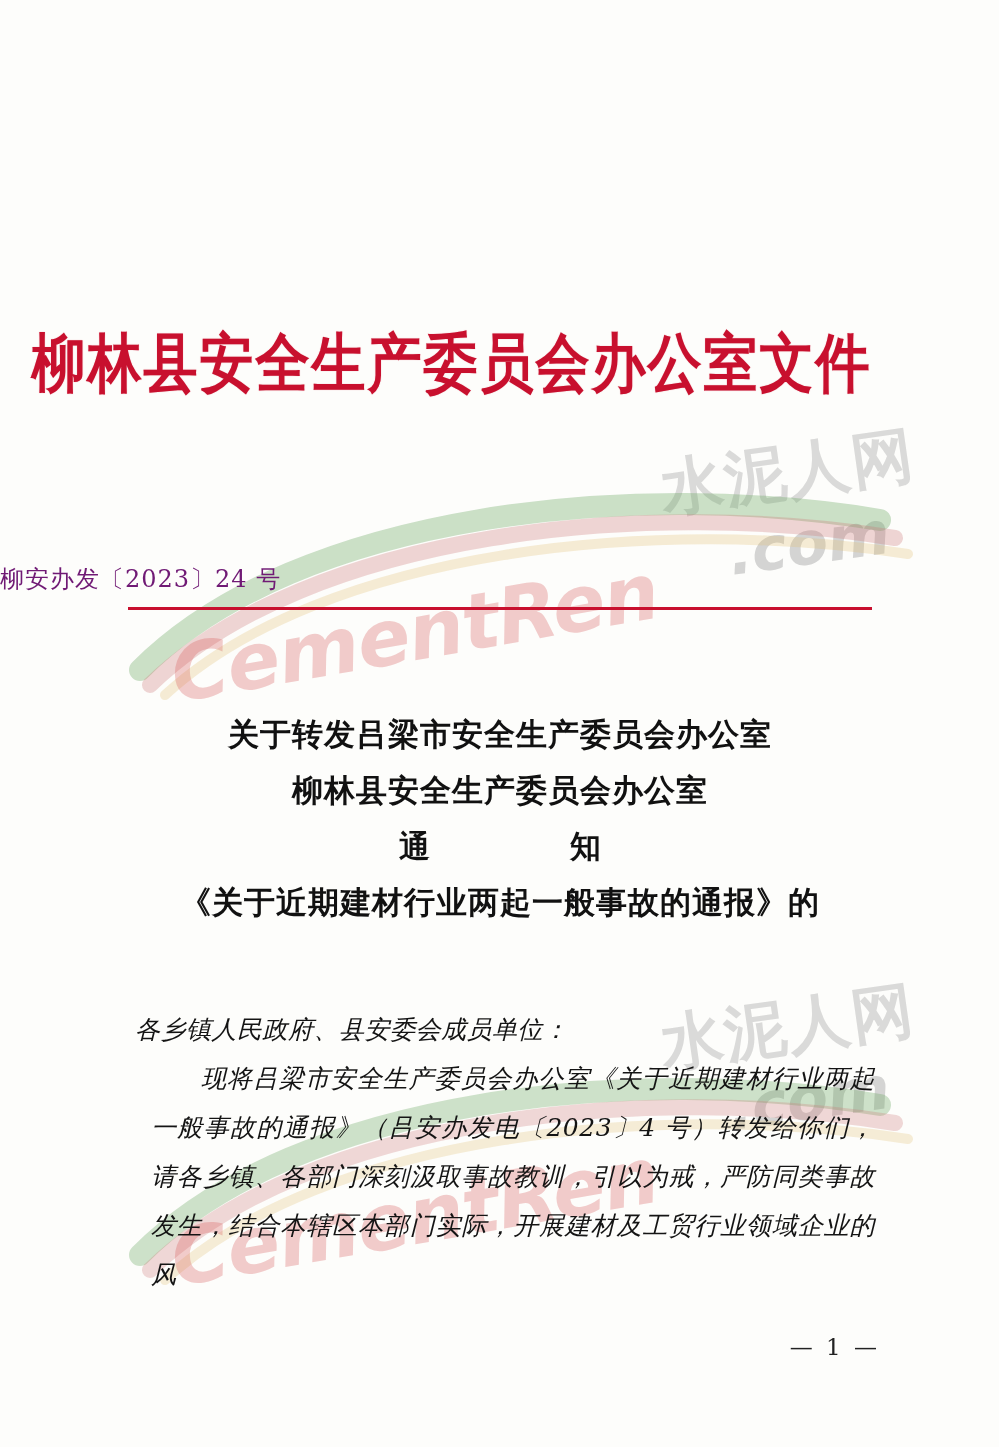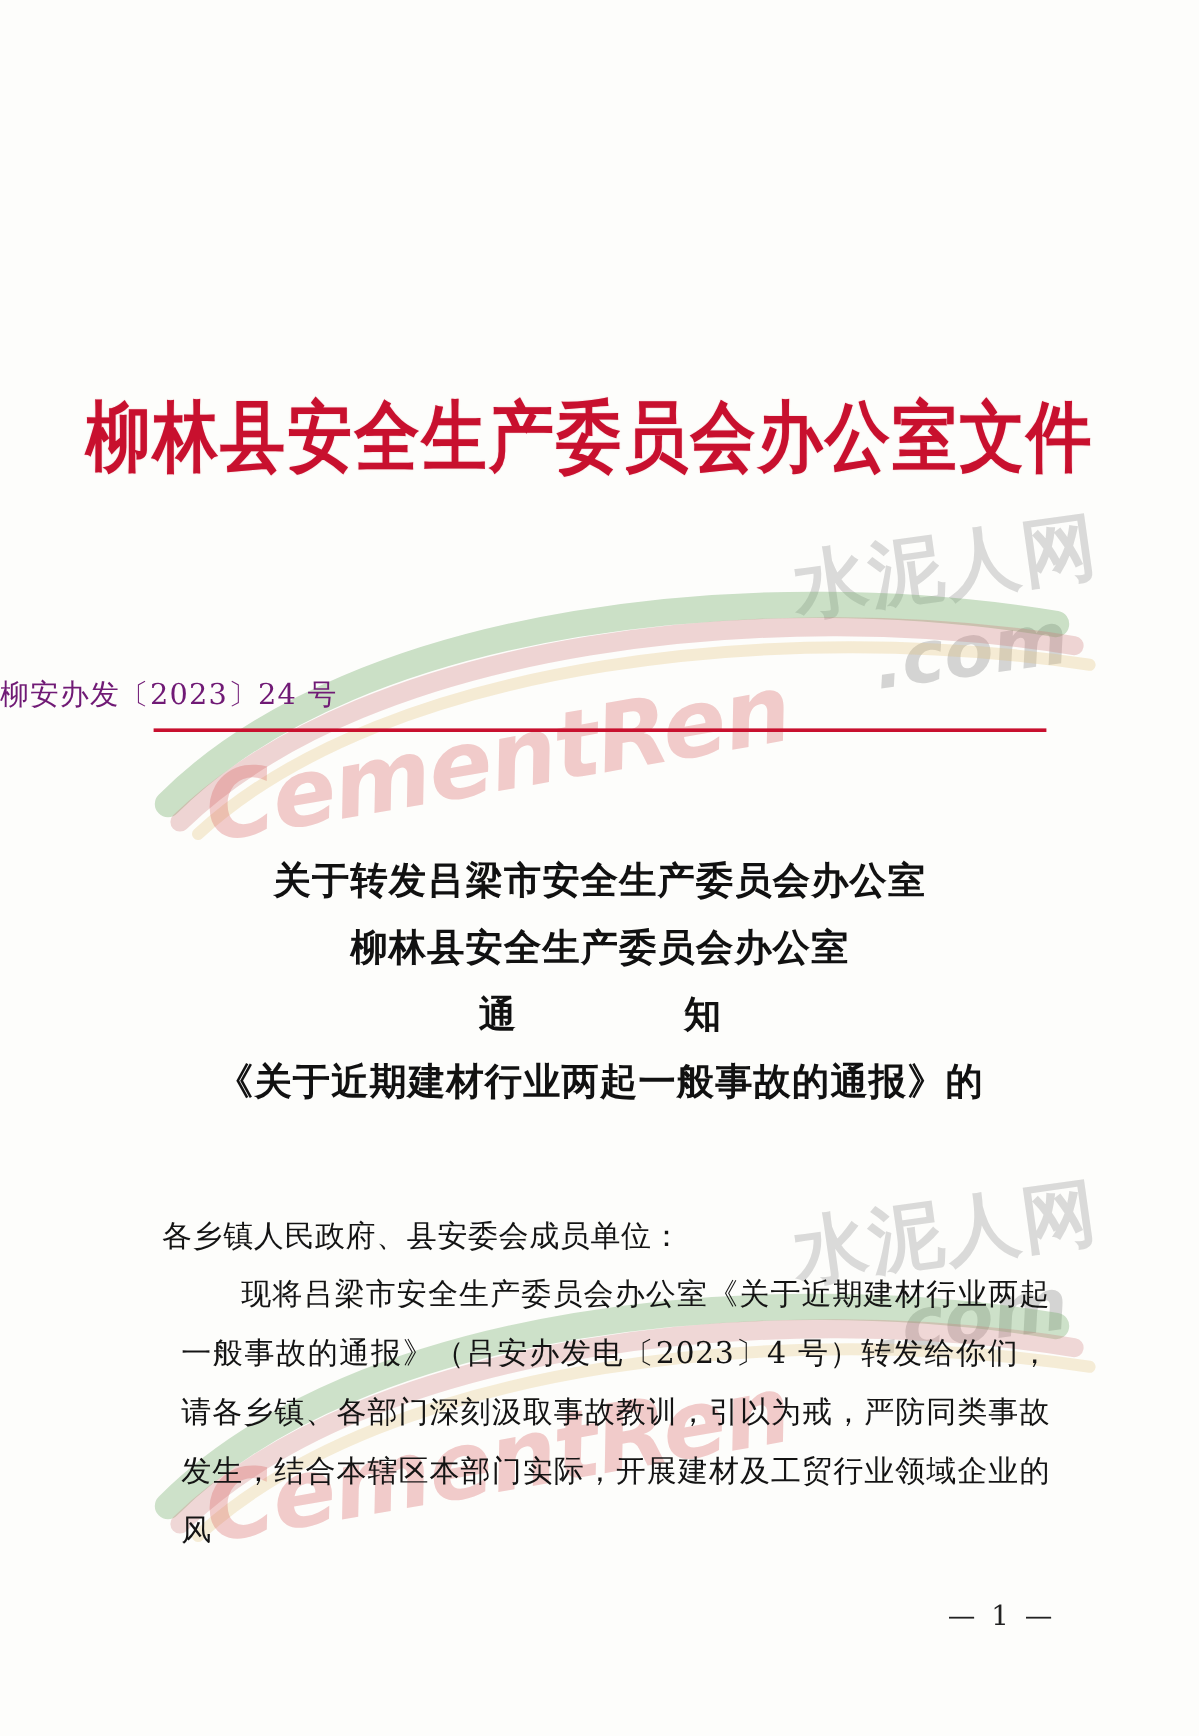--- a/index.html
+++ b/index.html
@@ -80,21 +80,20 @@
     height: 230px;
   }
 
   
   .doc-header {
     position: absolute;
     top: 330px;
     left: 0;
     width: 903px;
     text-align: center;
-    padding-left: 40px;
   }
   .doc-header-title {
     display: inline-block;
     font-family: "DejaVu Serif", serif;
     font-weight: bold;
     font-size: 54px;
     line-height: 1.05;
     color: #c8102e;
     letter-spacing: 2px;
     transform: scaleY(1.18);
@@ -151,20 +150,21 @@
   .body-text {
     position: absolute;
     top: 1005px;
     left: 135px;
     width: 740px;
     font-family: "DejaVu Serif", serif;
     font-size: 25px;
     line-height: 49px;
     color: #141414;
     letter-spacing: 0.5px;
+    font-style: italic;
   }
   .body-text .salutation {
     display: block;
   }
   .body-text .para {
     display: block;
     text-indent: 50px;
     text-align: justify;
     margin-left: 16px;
   }

